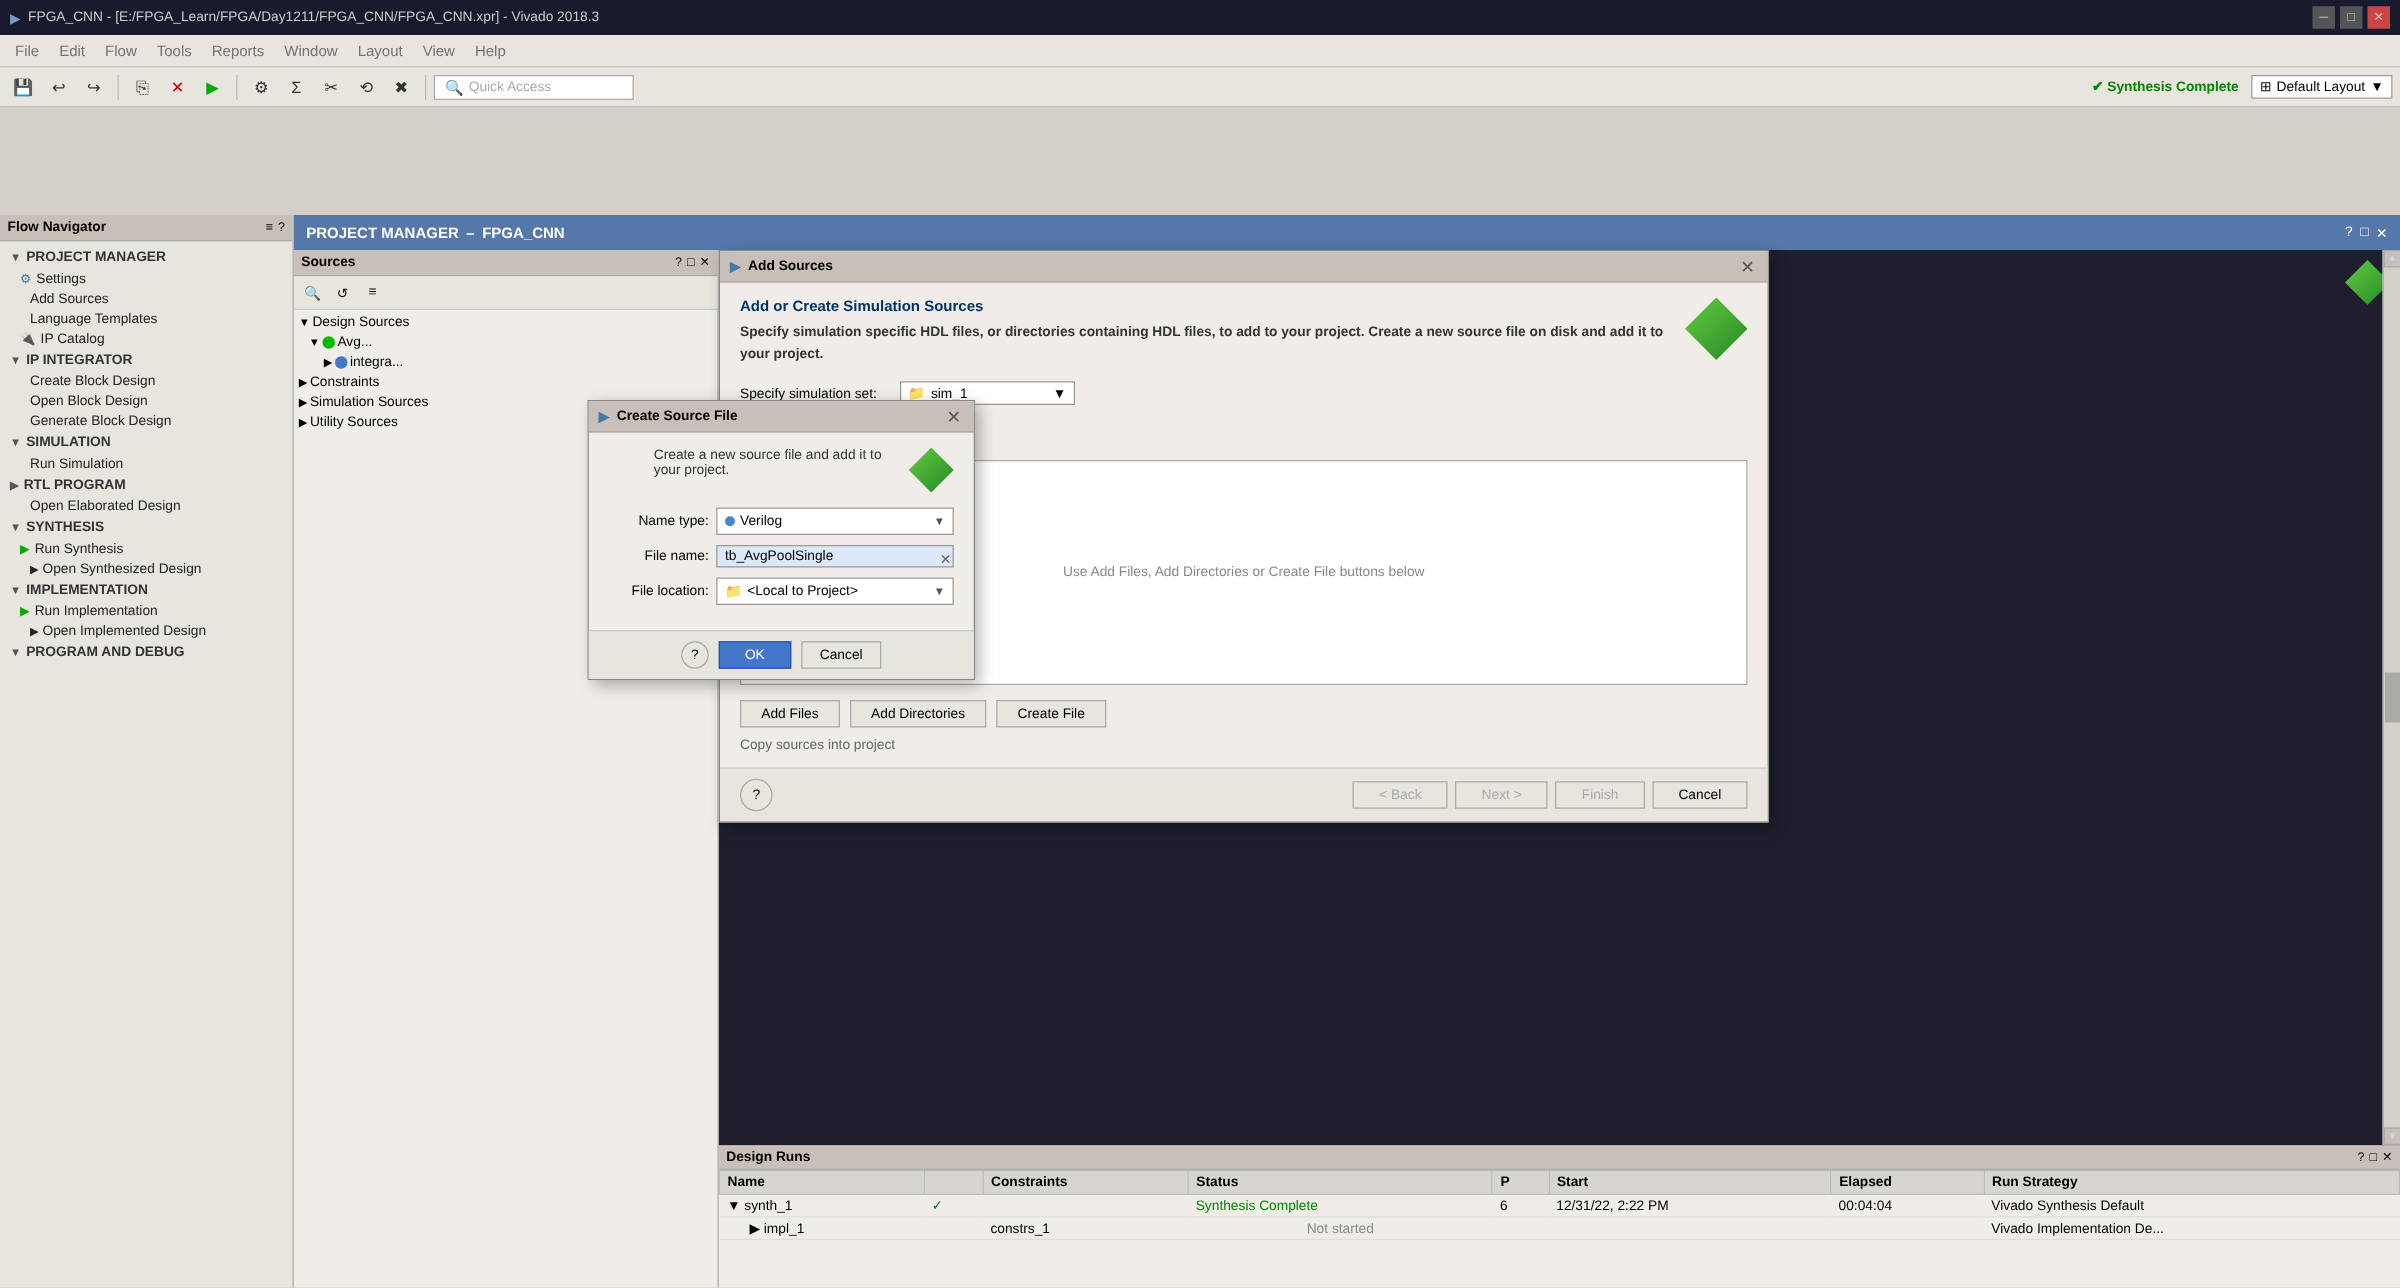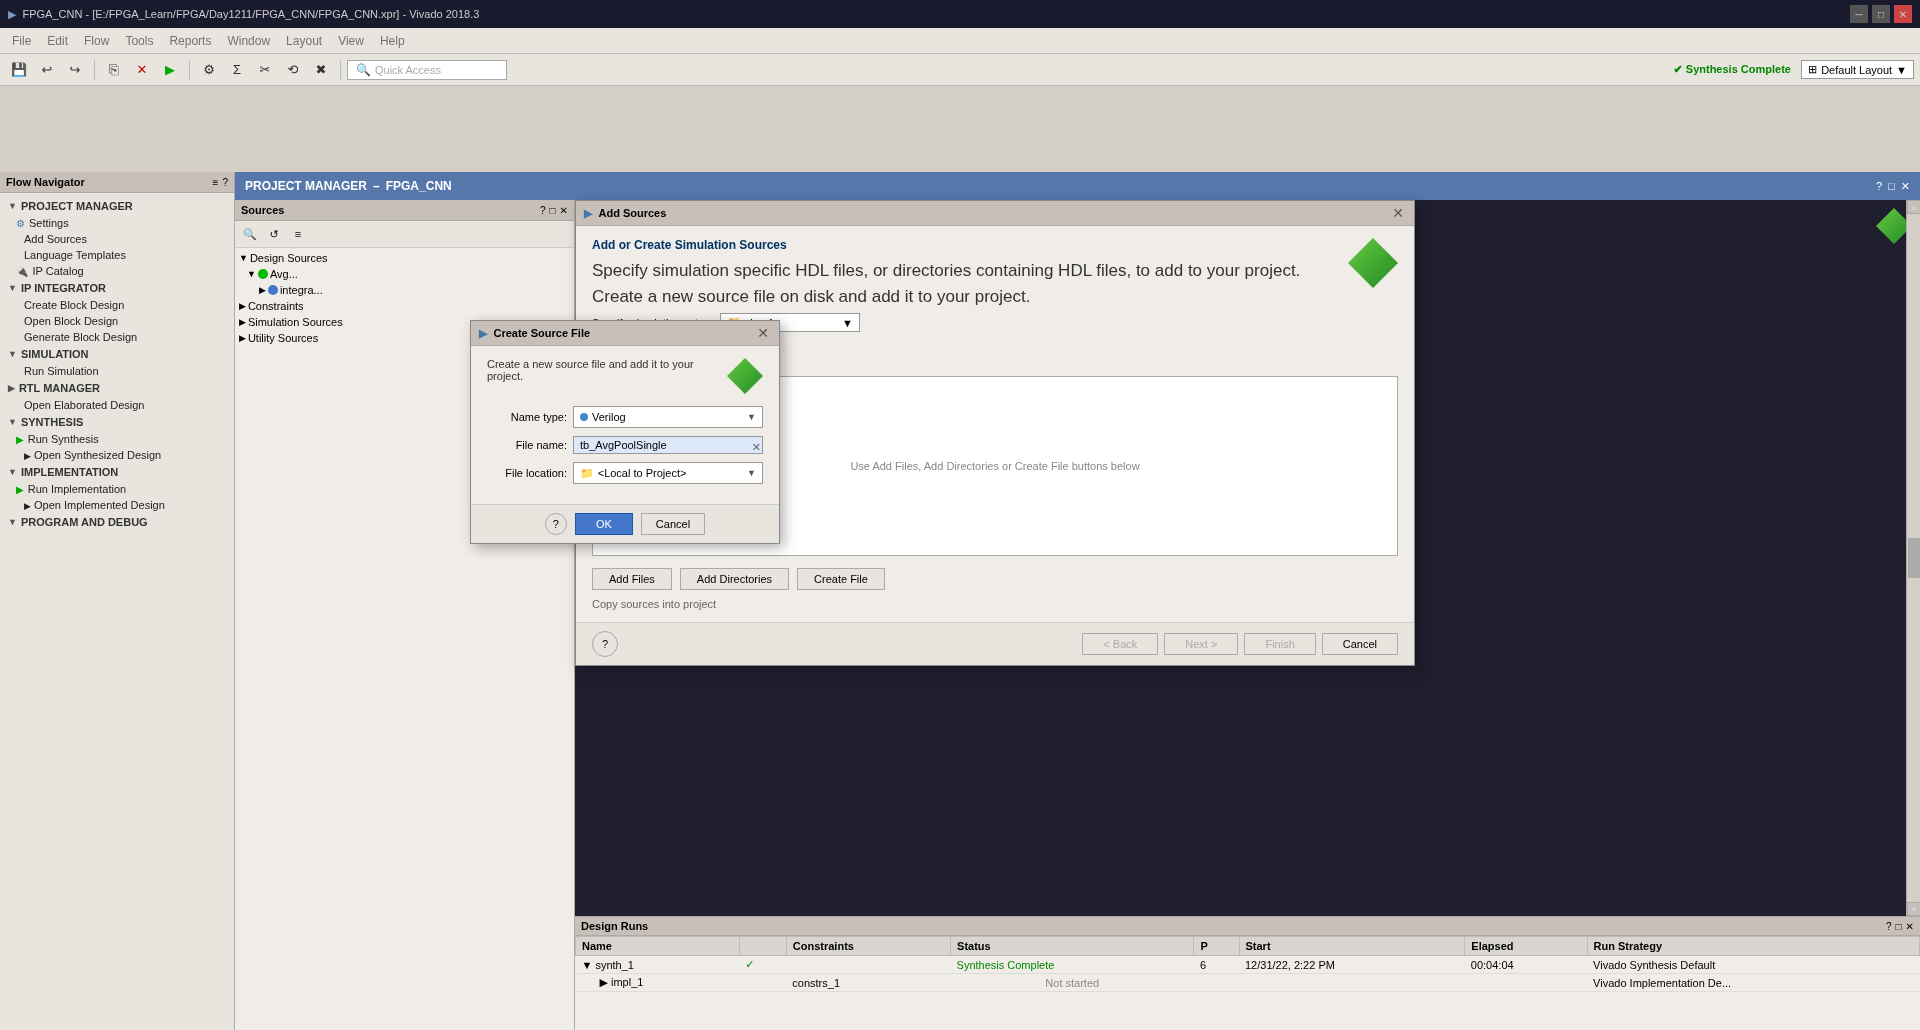--- a/index.html
+++ b/index.html
@@ -298,24 +298,25 @@
       padding: 12px 16px;
       flex: 1;
     }
     .dialog-title {
       font-size: 12px;
       font-weight: bold;
       color: #003366;
       margin-bottom: 6px;
     }
     .dialog-desc {
-      font-size: 17px;
+      font-size: 11px;
       color: #333;
-      margin-bottom: 4px;
+      margin-bottom: 14px;
       line-height: 1.5;
+      font-weight: bold;
     }
     .dialog-row {
       display: flex;
       align-items: center;
       gap: 8px;
       margin-bottom: 8px;
     }
     .dialog-label { font-size: 11px; min-width: 120px; }
     .sim-dropdown {
       background: #fff;
@@ -590,21 +591,21 @@
       <div class="nav-section-header">
         <span class="chevron">▼</span>
         <span>SIMULATION</span>
       </div>
       <div class="nav-item">
         <span>Run Simulation</span>
       </div>
 
       <div class="nav-section-header">
         <span class="chevron">▶</span>
-        <span>RTL MANAGER</span>
+        <span>RTL PROGRAM</span>
       </div>
       <div class="nav-item" style="padding-left:24px;">
         <span>Open Elaborated Design</span>
       </div>
 
       <div class="nav-section-header">
         <span class="chevron">▼</span>
         <span>SYNTHESIS</span>
       </div>
       <div class="nav-item has-icon">
@@ -831,21 +832,21 @@
     <div id="create-source-dialog">
       <div class="dialog-header">
         <div style="display:flex;align-items:center;">
           <span class="header-icon">▶</span>
           <span>Create Source File</span>
         </div>
         <button class="dialog-close">✕</button>
       </div>
 
       <div class="dialog-body">
-        <div style="display:flex;align-items:flex-start;gap:8px;">
+        <div style="display:flex;align-items:flex-start;gap:8px;margin-left:36px;">
           <p style="font-size:11px;color:#333;flex:1;">Create a new source file and add it to your project.</p>
           <div style="width:36px;height:36px;background:linear-gradient(135deg,#66cc44,#228822);clip-path:polygon(50% 0%,100% 50%,50% 100%,0% 50%);flex-shrink:0;"></div>
         </div>
 
         <div style="margin-top:12px;">
 
           <div class="form-row">
             <span class="form-label">Name type:</span>
             <div class="form-control" style="cursor:pointer;">
               <span class="dot-verilog"></span>

